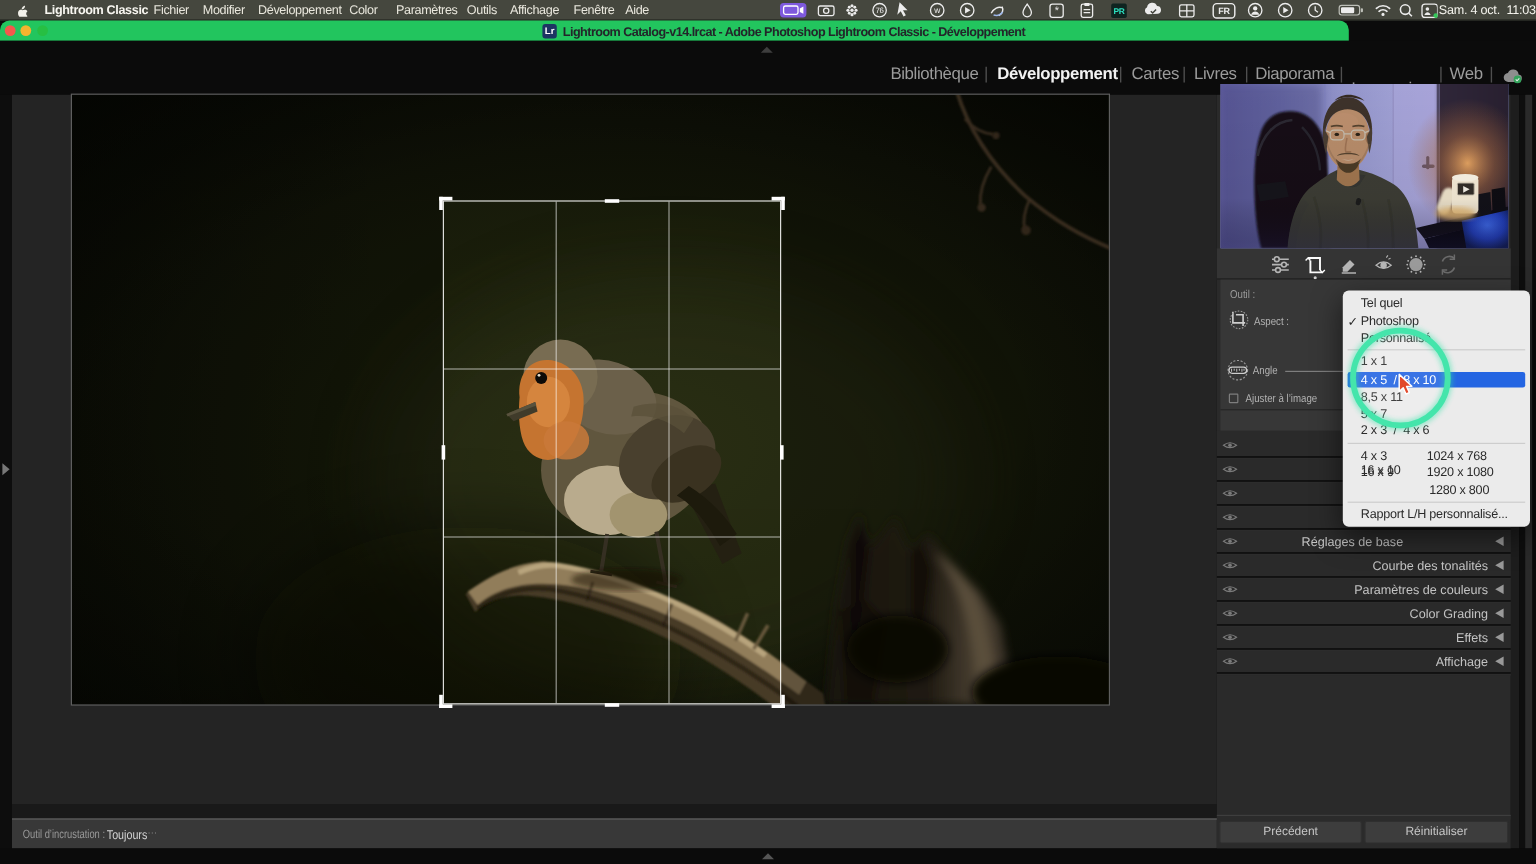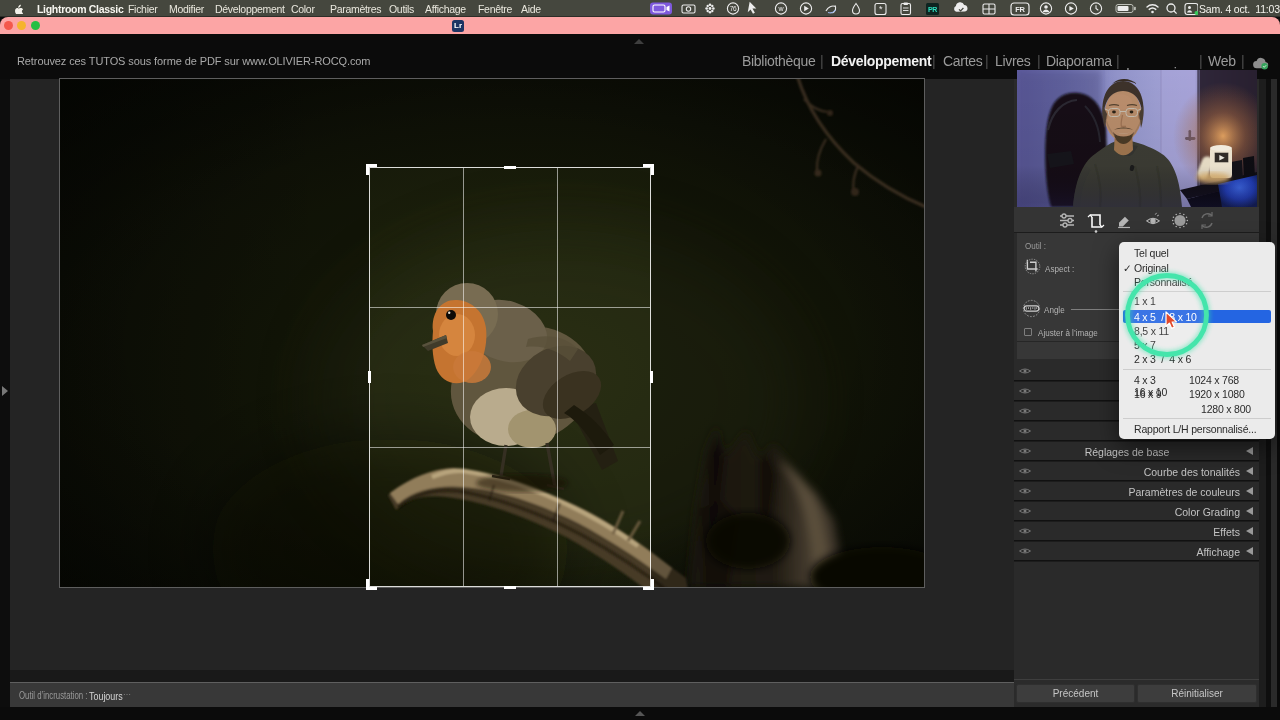--- a/index.html
+++ b/index.html
@@ -111,29 +111,29 @@
     <path d="M526 11l2.6 2.6" stroke="#ececec" stroke-width="1.3"></path>
 
     <rect x="537" y="3.5" width="13" height="11" rx="2.5" fill="none" stroke="#ececec" stroke-width="1.1"></rect>
     <circle cx="541.5" cy="7.5" r="1.5" fill="#ececec"></circle>
     <path d="M539 12.5c.6-1.5 1.5-2.2 2.6-2.2s2 .7 2.6 2.2" fill="#ececec"></path>
     <circle cx="548.5" cy="13" r="2" fill="#35c759"></circle>
   </svg>
   <span class="abs" style="left:1199px;top:3px;color:#f4f3ed;letter-spacing:-0.2px;font-size:10.5px">Sam. 4 oct.&nbsp;&nbsp;11:03</span>
 </div>
 
-<div class="abs" id="titlebar" style="left:0;top:17px;width:1280px;height:17px;background:#fca5a5;border-radius:8px 8px 0 0;">
+<div class="abs" id="titlebar" style="left:0;top:17px;width:1124px;height:17px;background:#22c55e;border-radius:8px 8px 0 0;">
   <div class="abs" style="left:4px;top:4px;width:9px;height:9px;border-radius:50%;background:#f4584c"></div>
   <div class="abs" style="left:17px;top:4px;width:9px;height:9px;border-radius:50%;background:#f5b42e"></div>
   <div class="abs" style="left:31px;top:4px;width:9px;height:9px;border-radius:50%;background:#27bf43"></div>
   <div class="abs" style="left:452px;top:2.5px;width:12px;height:12px;border-radius:2.5px;background:#1d3463;color:#fff;font-size:8px;font-weight:bold;text-align:center;line-height:12px">Lr</div>
+  <div class="abs" style="left:469px;top:4px;font-size:10.5px;font-weight:bold;color:#23252a;letter-spacing:-0.45px">Lightroom Catalog-v14.lrcat - Adobe Photoshop Lightroom Classic - Développement</div>
 </div>
 
 <div class="abs" id="header" style="left:0;top:34px;width:1280px;height:45px;background:#0b0b0b;">
-  <div class="abs" style="left:17px;top:21px;font-size:11px;letter-spacing:-0.1px;color:#a9a9a9">Retrouvez ces TUTOS sous forme de PDF sur www.OLIVIER-ROCQ.com</div>
   <div class="abs" style="left:634px;top:5px;width:0;height:0;border-left:5px solid transparent;border-right:5px solid transparent;border-bottom:5px solid #3e3e3e"></div>
   <div class="abs" id="modules" style="left:0;top:19px;width:1280px;height:22px;font-size:14px;letter-spacing:-0.3px;color:#9b9b9b">
     <span class="abs" style="left:742px;top:0">Bibliothèque</span>
     <span class="abs" style="left:820px;top:0;color:#4f4f4f">|</span>
     <span class="abs" style="left:831px;top:0;color:#f2f2f2;font-weight:bold">Développement</span>
     <span class="abs" style="left:932px;top:0;color:#4f4f4f">|</span>
     <span class="abs" style="left:943px;top:0">Cartes</span>
     <span class="abs" style="left:985px;top:0;color:#4f4f4f">|</span>
     <span class="abs" style="left:995px;top:0">Livres</span>
     <span class="abs" style="left:1037px;top:0;color:#4f4f4f">|</span>
@@ -555,36 +555,36 @@
           <rect x="113" y="95" width="4" height="6" rx="1.8" fill="#1b1b1e"></rect>
         </g>
     </g>
     <rect width="240" height="137" fill="url(#wallv)"></rect>
   </svg>
 </div>
 
 <div class="abs" id="menu" style="left:1119px;top:242px;width:156px;height:197px;background:#ebebeb;border-radius:5px;box-shadow:0 8px 24px rgba(0,0,0,0.55);font-size:10.5px;letter-spacing:-0.2px;color:#2b2b2b">
   <span class="abs" style="left:15px;top:5px">Tel quel</span>
   <span class="abs" style="left:4px;top:19.5px">✓</span>
-  <span class="abs" style="left:15px;top:19.5px">Original</span>
+  <span class="abs" style="left:15px;top:19.5px">Photoshop</span>
   <span class="abs" style="left:15px;top:33.5px">Personnalisé</span>
   <div class="abs" style="left:4px;top:48.5px;width:148px;height:1px;background:#cdcdcd"></div>
   <span class="abs" style="left:15px;top:52.5px">1 x 1</span>
   <div class="abs" style="left:4px;top:67.5px;width:148px;height:13.5px;background:#2465e2;border-radius:2px"></div>
   <span class="abs" style="left:15px;top:68.5px;color:#fff">4 x 5&nbsp;&nbsp;/&nbsp;&nbsp;8 x 10</span>
   <span class="abs" style="left:15px;top:83px">8,5 x 11</span>
   <span class="abs" style="left:15px;top:97px">5 x 7</span>
   <span class="abs" style="left:15px;top:111px">2 x 3&nbsp;&nbsp;/&nbsp;&nbsp;4 x 6</span>
   <div class="abs" style="left:4px;top:126.5px;width:148px;height:1px;background:#cdcdcd"></div>
   <span class="abs" style="left:15px;top:131.5px">4 x 3</span>
     <span class="abs" style="left:70px;top:131.5px">1024 x 768</span>
   <span class="abs" style="left:15px;top:146px">16 x 9</span>
     <span class="abs" style="left:70px;top:146px">1920 x 1080</span>
   <span class="abs" style="left:15px;top:144px">16 x 10</span>
-    <span class="abs" style="left:82px;top:160.5px">1280 x 800</span>
+    <span class="abs" style="left:72px;top:160.5px">1280 x 800</span>
   <div class="abs" style="left:4px;top:175.5px;width:148px;height:1px;background:#cdcdcd"></div>
   <span class="abs" style="left:15px;top:180.5px">Rapport L/H personnalisé...</span>
 </div>
 
 <svg class="abs" style="left:1107px;top:255px;pointer-events:none" width="173" height="130" viewBox="0 0 173 130" id="ringsvg">
   <defs>
     <filter id="soft" x="-40%" y="-40%" width="180%" height="180%">
         <feGaussianBlur stdDeviation="2.2"></feGaussianBlur>
       </filter>
   </defs>

